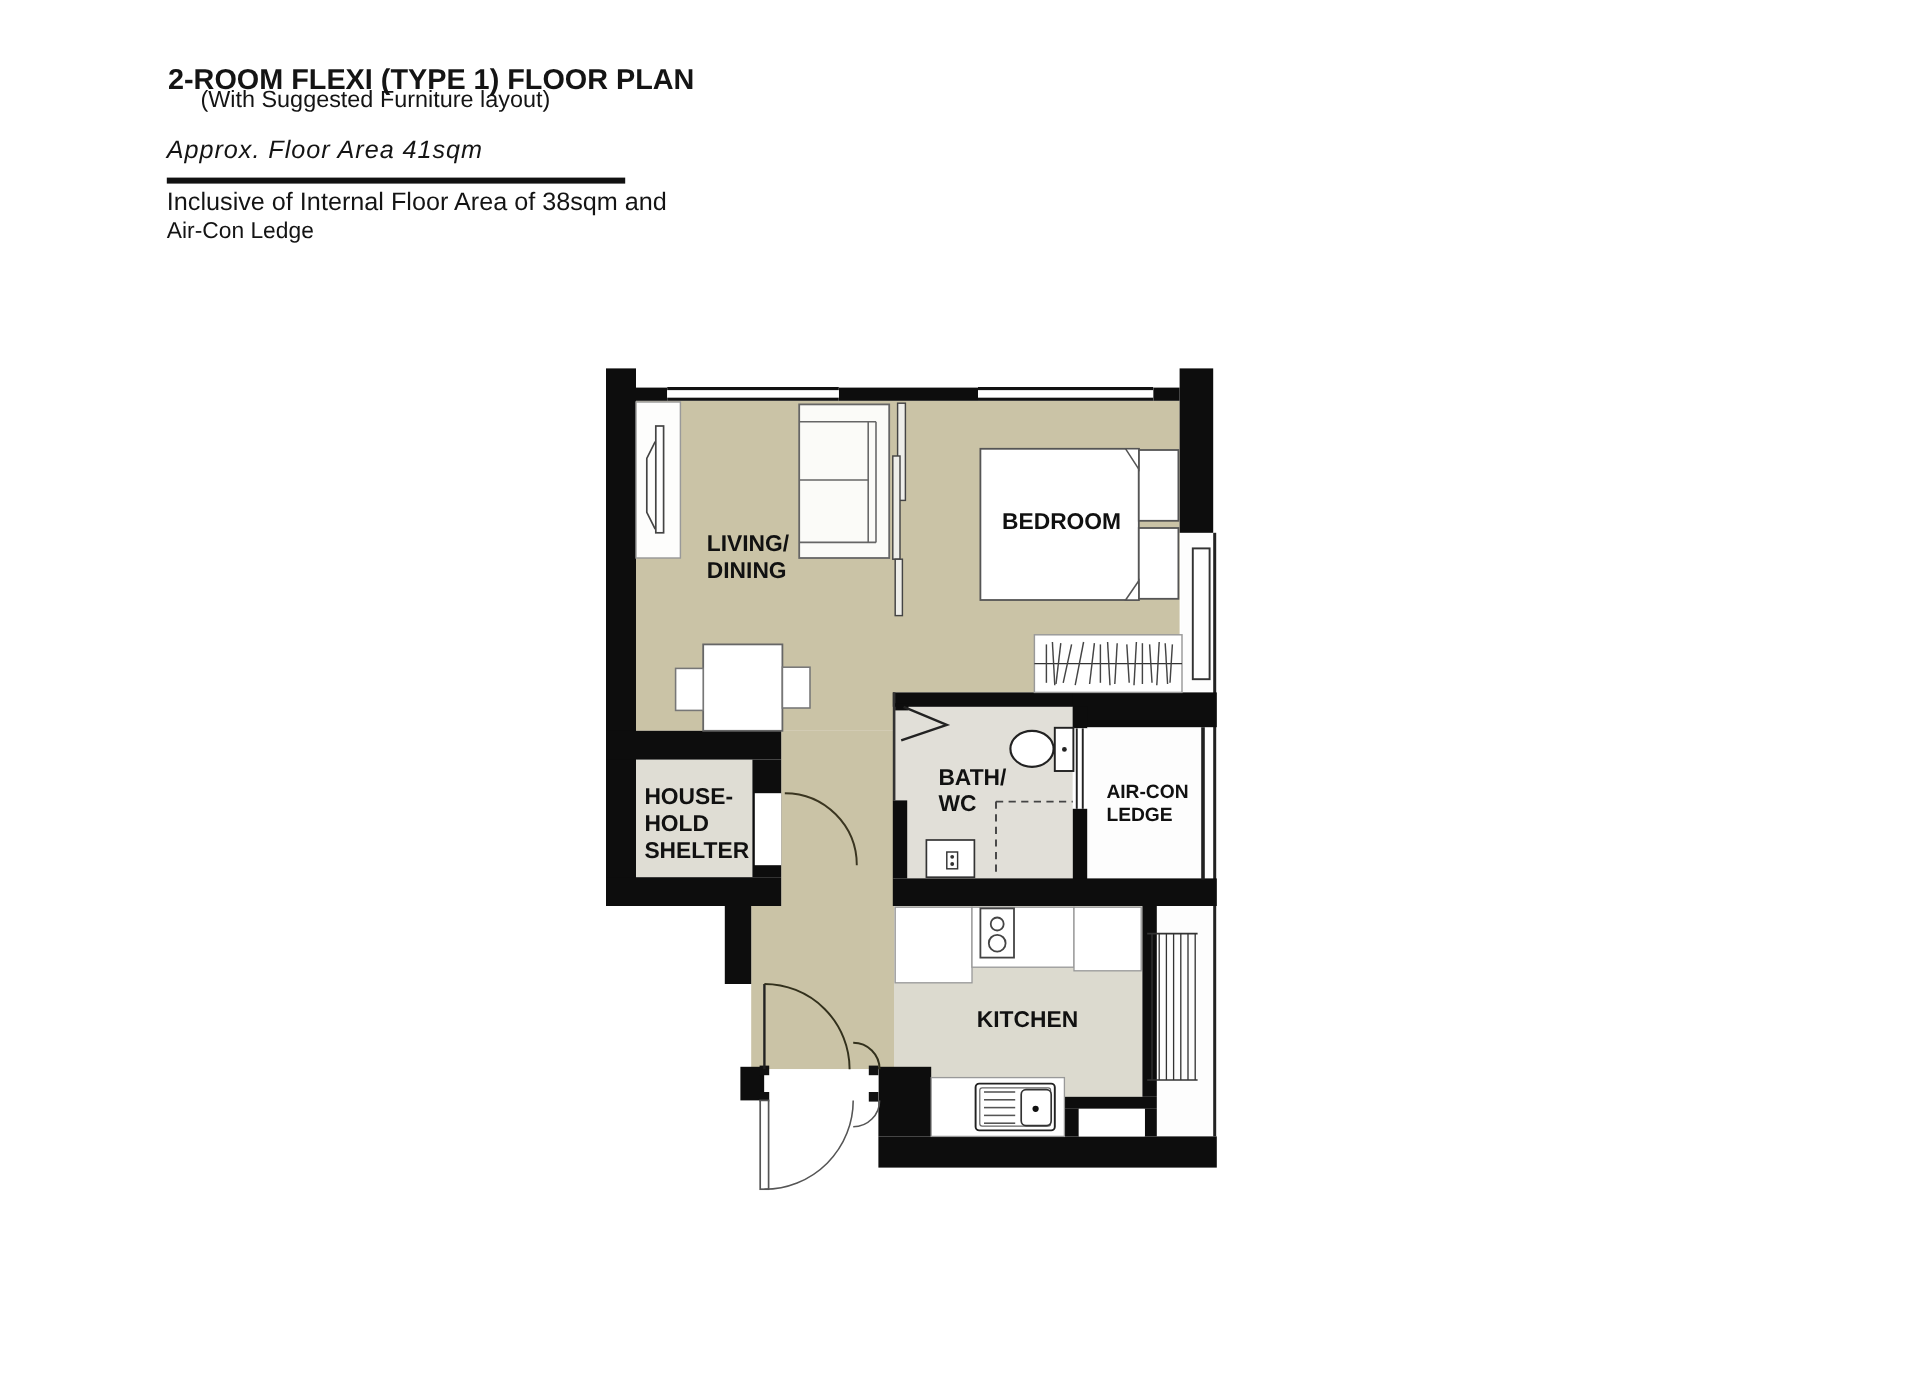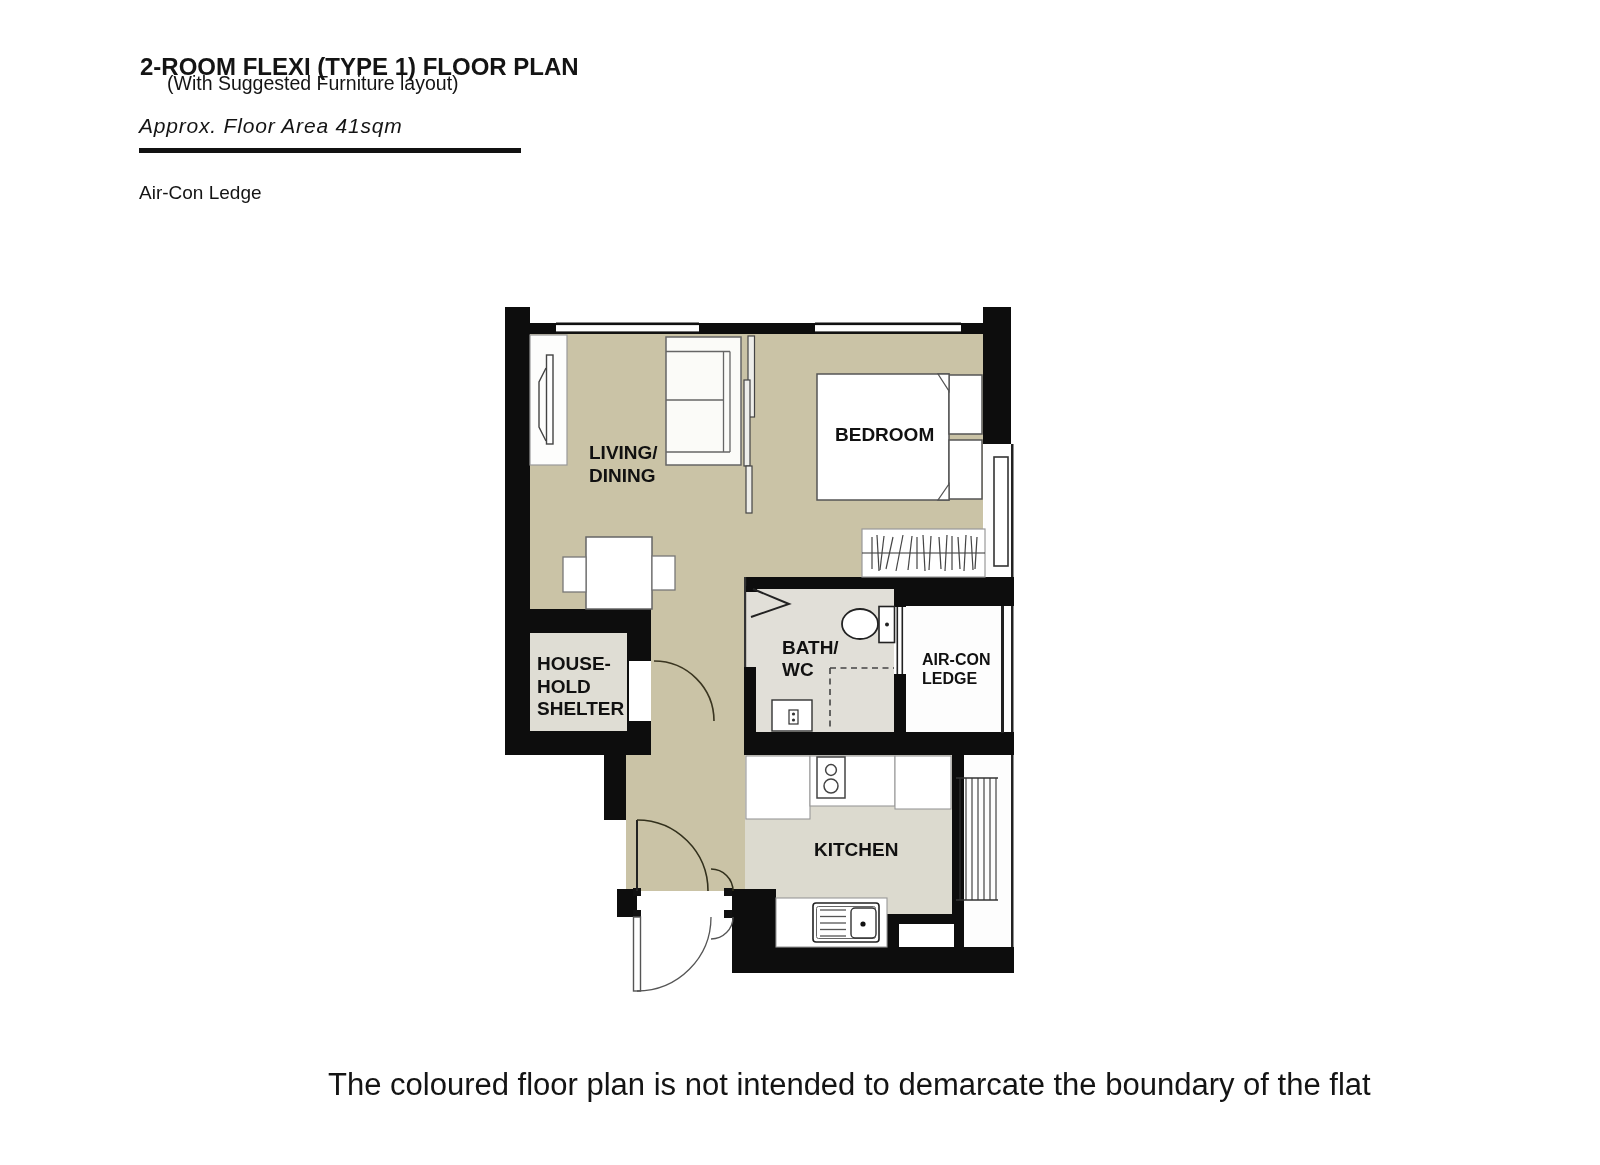--- a/index.html
+++ b/index.html
@@ -12,24 +12,24 @@
 <div id="page">
 
   <div class="t" style="left:140px;top:52.5px;font-size:24px;font-weight:bold;">2-ROOM FLEXI (TYPE 1) FLOOR PLAN</div>
 
   <div class="t" style="left:139px;top:71.5px;font-size:19.5px;margin-left:28px;">(With Suggested Furniture layout)</div>
 
   <div class="t" style="left:139px;top:114px;font-size:21px;letter-spacing:0.8px;font-style:italic;">Approx. Floor Area 41sqm</div>
 
   <div style="position:absolute;left:139px;top:148px;width:382px;height:5px;background:#111;"></div>
 
+  <div class="t" style="left:139px;top:157px;font-size:21px;">Inclusive of Internal Floor Area of 38sqm and</div>
 
   <div class="t" style="left:139px;top:182px;font-size:19px;">Air-Con Ledge</div>
 
-  <div class="t" style="left:328px;top:1067px;font-size:31px;">The coloured floor plan is not intended to demarcate the boundary of the flat</div>
 
   <svg width="1600" height="1165" viewBox="0 0 1600 1165" style="position:absolute;left:0;top:0;">
 
     <rect x="530" y="334" width="215" height="275" fill="#cac3a6"></rect>
 
     <rect x="745" y="334" width="238" height="243" fill="#cac3a6"></rect>
 
     <rect x="651" y="609" width="94" height="146" fill="#cac3a6"></rect>
 
     <rect x="626" y="755" width="119" height="136" fill="#cac3a6"></rect>

